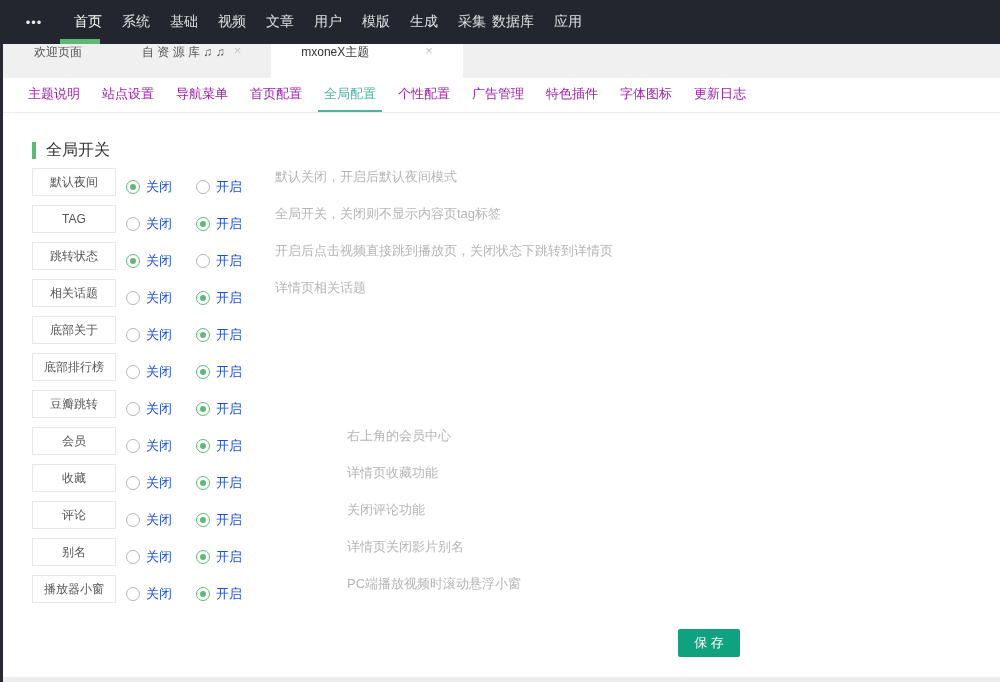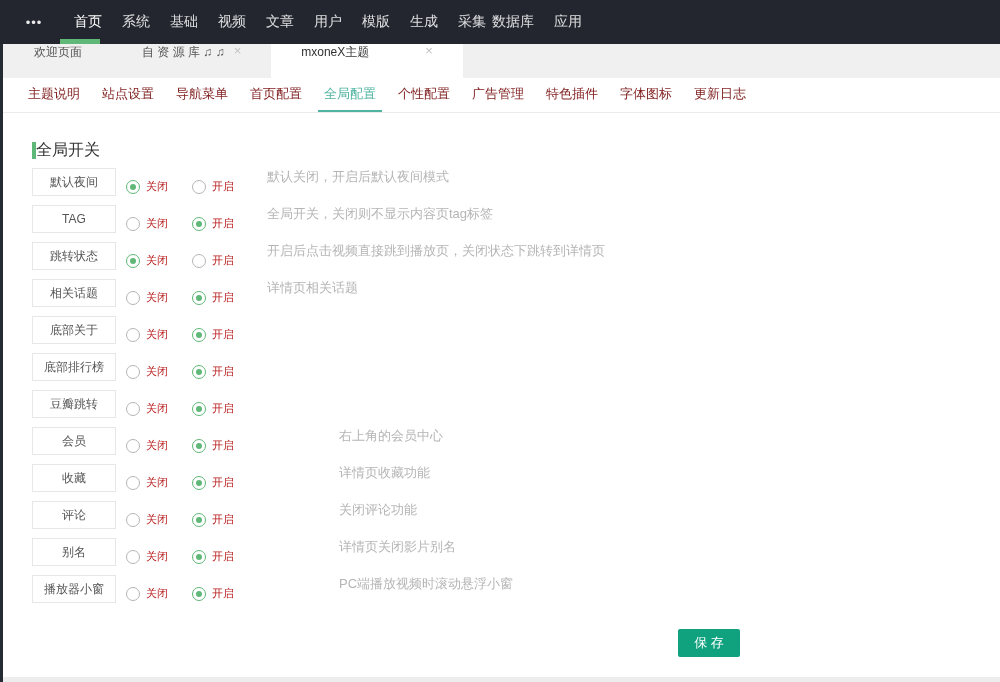--- a/index.html
+++ b/index.html
@@ -46,27 +46,27 @@
   .tab .tab-close{margin-left:9px;color:#c2c2c2;font-size:13px;line-height:1;cursor:pointer;}
   .tab.active{background:#fff;color:#333;gap:47px;}
   
   .left-edge{position:absolute;left:0;top:44px;bottom:0;width:3px;background:#262a32;z-index:6;}
   
   .subnav{
     display:flex;align-items:stretch;height:35px;padding-left:22px;gap:10px;
     border-bottom:1px solid #ececec;background:#fff;
   }
   .subnav-item{
-    display:flex;align-items:center;padding:0 6px;font-size:13px;color:#7f1d1d;
+    display:flex;align-items:center;padding:0 6px;font-size:13px;color:#a21caf;
     cursor:pointer;border-bottom:2px solid transparent;
   }
   .subnav-item.active{color:var(--subnav-active);border-bottom-color:var(--subnav-active);}
   
   .section-title{
-    margin:27px 0 0 32px;display:flex;align-items:center;gap:0;height:20px;
+    margin:27px 0 0 32px;display:flex;align-items:center;gap:10px;height:20px;
   }
   .section-title .bar{width:4px;height:17px;background:var(--accent-green);}
   .section-title .txt{font-size:16px;color:#333;}
   
   .rows{margin-top:8px;}
   .row{display:flex;height:37px;padding-left:32px;font-size:13px;}
   .row-label{
     width:84px;height:28px;border:1px solid #e7e7e7;background:#fff;
     display:flex;align-items:center;justify-content:center;
     font-size:12px;color:#555;flex:none;
@@ -76,21 +76,21 @@
   .radio-group.on{margin-left:24px;}
   .radio{
     width:14px;height:14px;border:1px solid #b5b5b5;border-radius:50%;
     margin-right:6px;position:relative;background:#fff;flex:none;
   }
   .radio-group.checked .radio{border-color:var(--accent-green);}
   .radio-group.checked .radio::after{
     content:"";position:absolute;left:3px;top:3px;width:6px;height:6px;
     border-radius:50%;background:var(--accent-green);
   }
-  .radio-label{color:#b91c1c;font-size:11px;}
+  .radio-label{color:#1d4ed8;font-size:13px;}
   .row-desc{color:#b5b5b5;font-size:13px;margin-left:33px;white-space:nowrap;}
   .row-desc.far{margin-left:105px;}
   
   .save-row{margin-top:17px;}
   .save-btn{
     display:block;margin-left:678px;width:62px;height:28px;border:none;border-radius:2px;
     background:var(--accent-teal);color:#fff;font-size:13px;cursor:pointer;
     font-family:inherit;
   }
   

